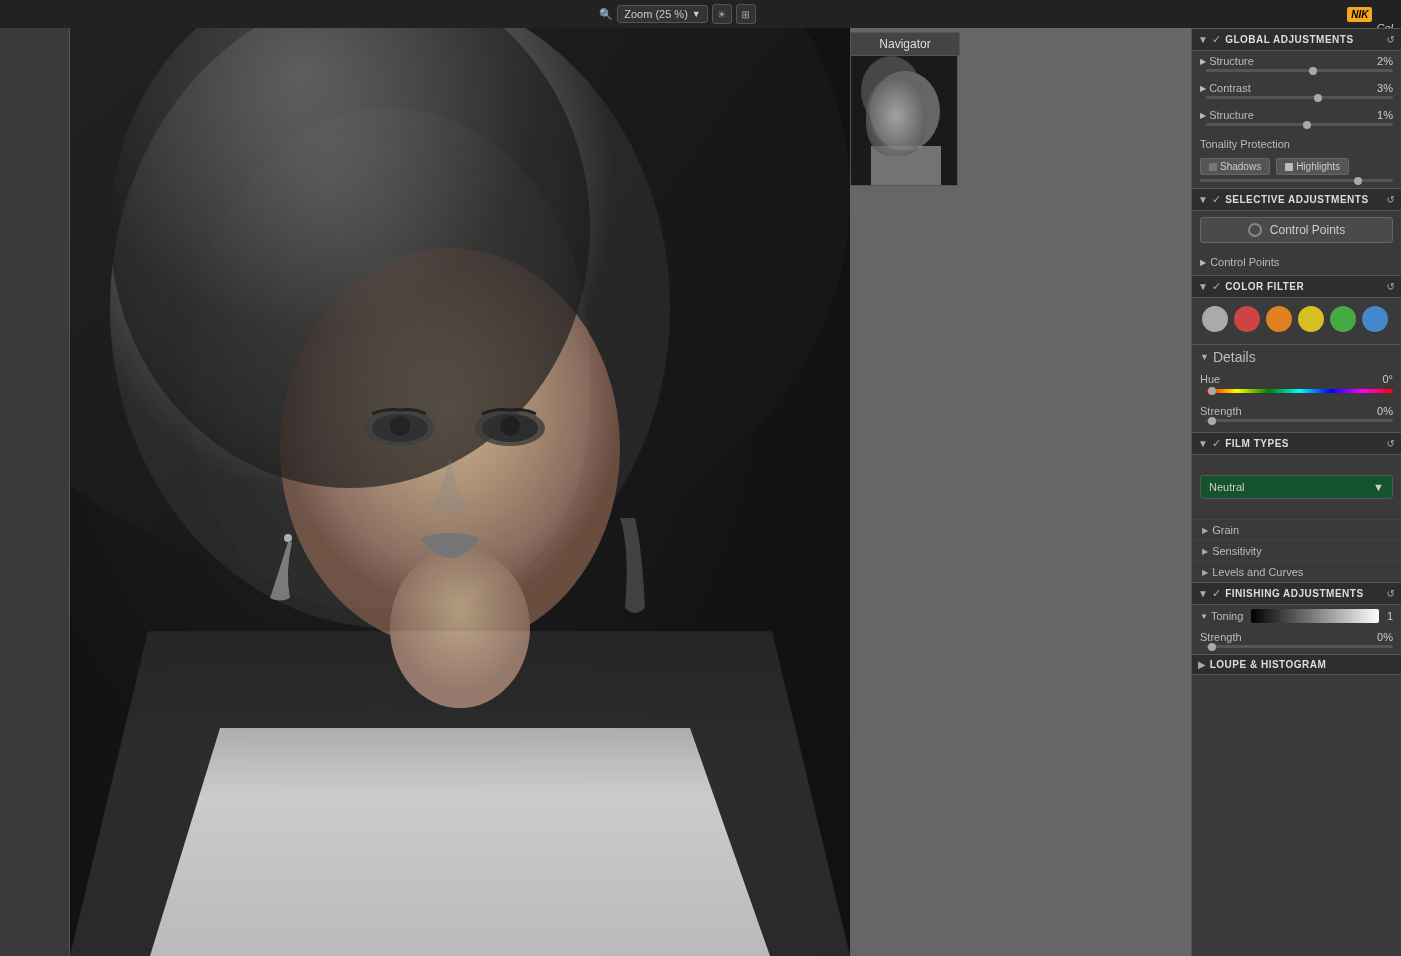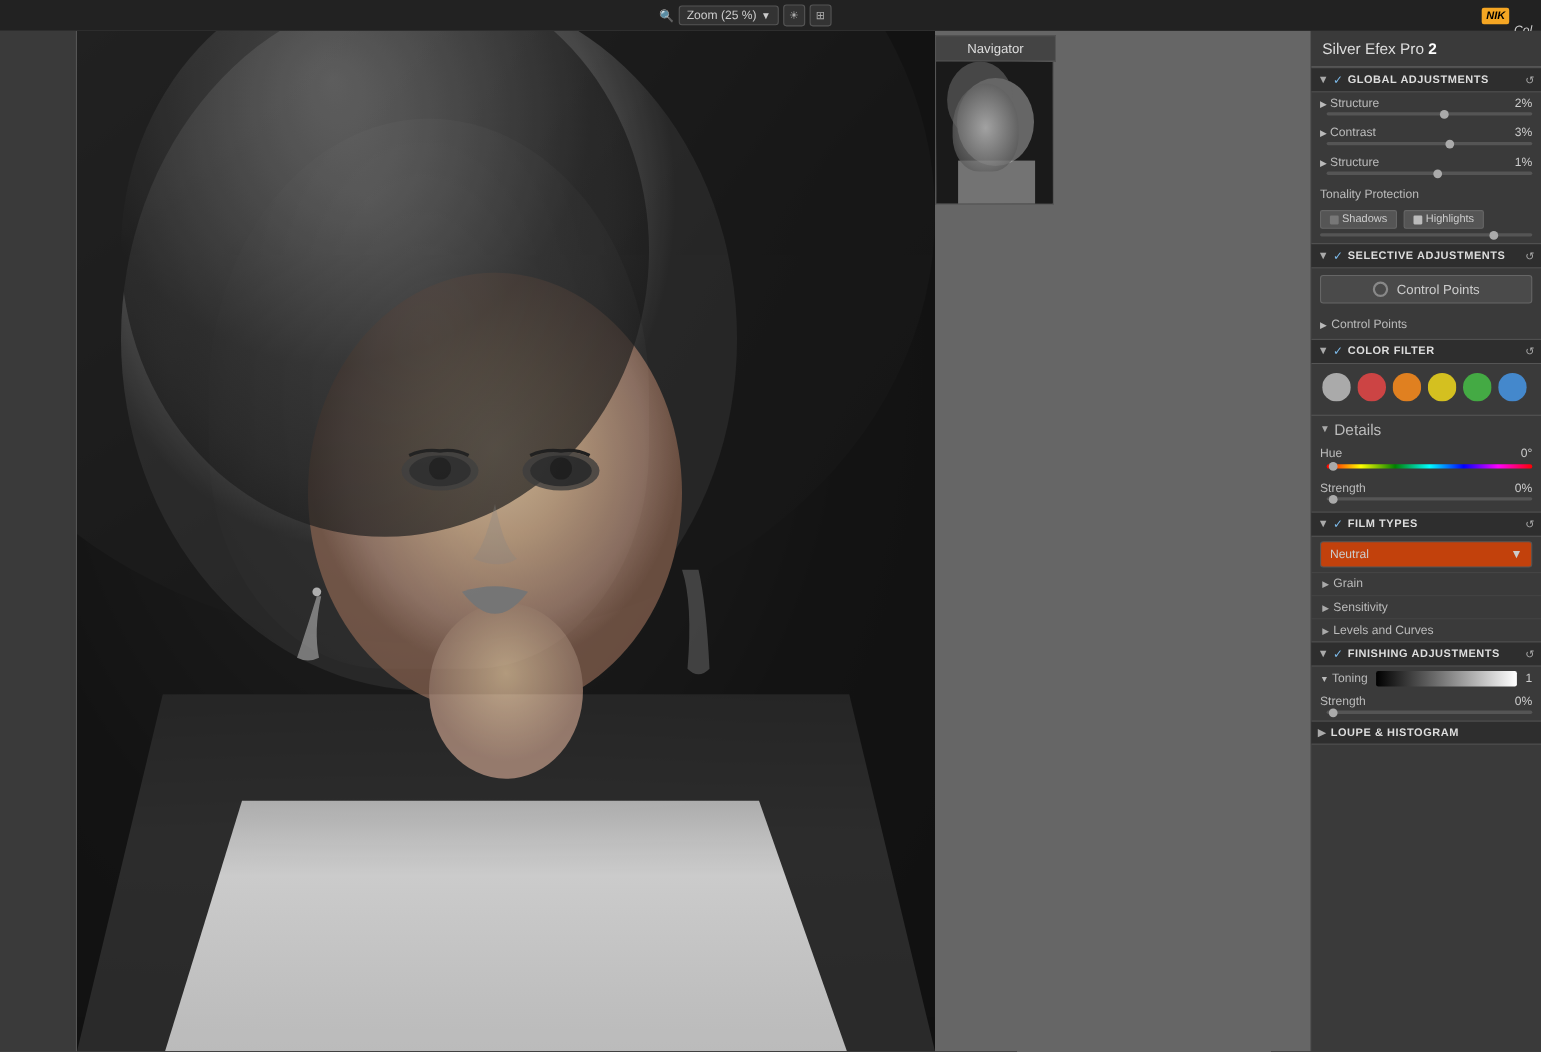--- a/index.html
+++ b/index.html
@@ -343,22 +343,22 @@
       height: 4px;
       background: linear-gradient(to right, red, yellow, green, cyan, blue, magenta, red);
       border-radius: 2px;
       position: relative;
       margin: 2px 0;
     }
     .hue-thumb { position: absolute; left: 1%; width: 8px; height: 8px; background: #aaa; border-radius: 50%; top: -2px; }
 
     
     .film-dropdown {
-      margin: 4px 8px;
-      background: #c2410c;
+      margin: 20px 8px;
+      background: #14532d;
       border: 1px solid #555;
       border-radius: 3px;
       padding: 5px 8px;
       display: flex;
       align-items: center;
       justify-content: space-between;
       cursor: pointer;
     }
     .film-dropdown span { font-size: 11px; color: #ccc; }
     .dropdown-arrow { font-size: 10px; color: #aaa; }
@@ -498,24 +498,20 @@
           <ellipse cx="54" cy="55" rx="35" ry="40" fill="#888" opacity="0.7"></ellipse>
           <ellipse cx="40" cy="35" rx="30" ry="35" fill="#666" opacity="0.6"></ellipse>
           <rect x="20" y="90" width="70" height="40" fill="#ccc" opacity="0.5"></rect>
         </svg>
       </div>
     </div>
   </div>
 
   <div class="right-panel">
 
-    <div class="app-title">
-      <span>Silver Efex Pro</span>
-      <span class="version">2</span>
-    </div>
 
     <div class="section-header">
       <span class="arrow">▼</span>
       <span class="check">✓</span>
       <span class="section-label">GLOBAL ADJUSTMENTS</span>
       <span class="reset-btn">↺</span>
     </div>
 
     <div class="adj-row">
       <div class="adj-label">

